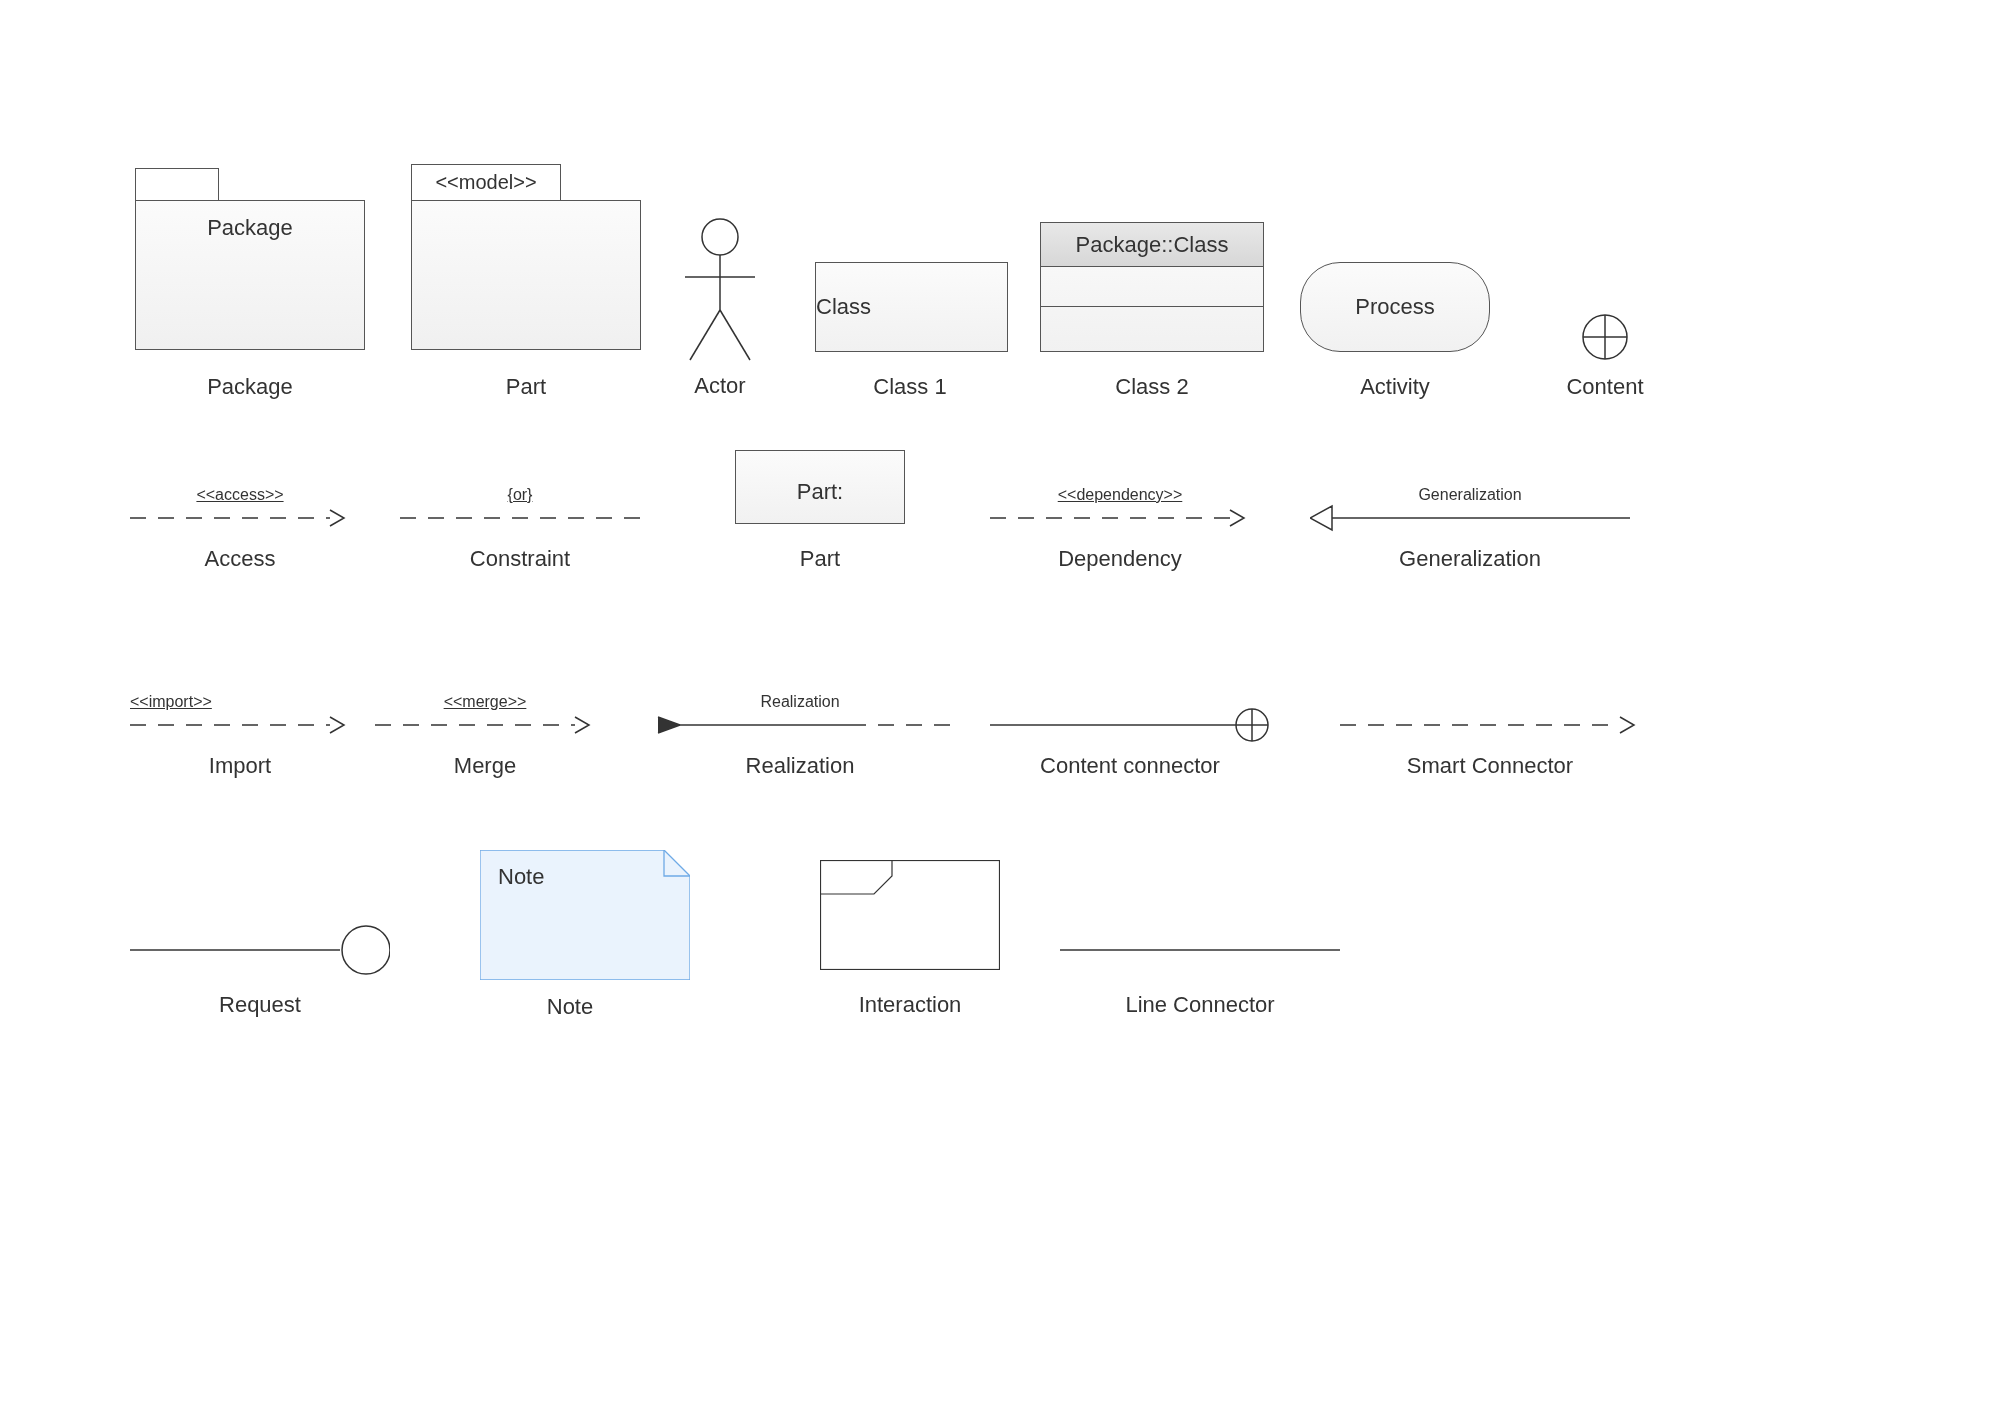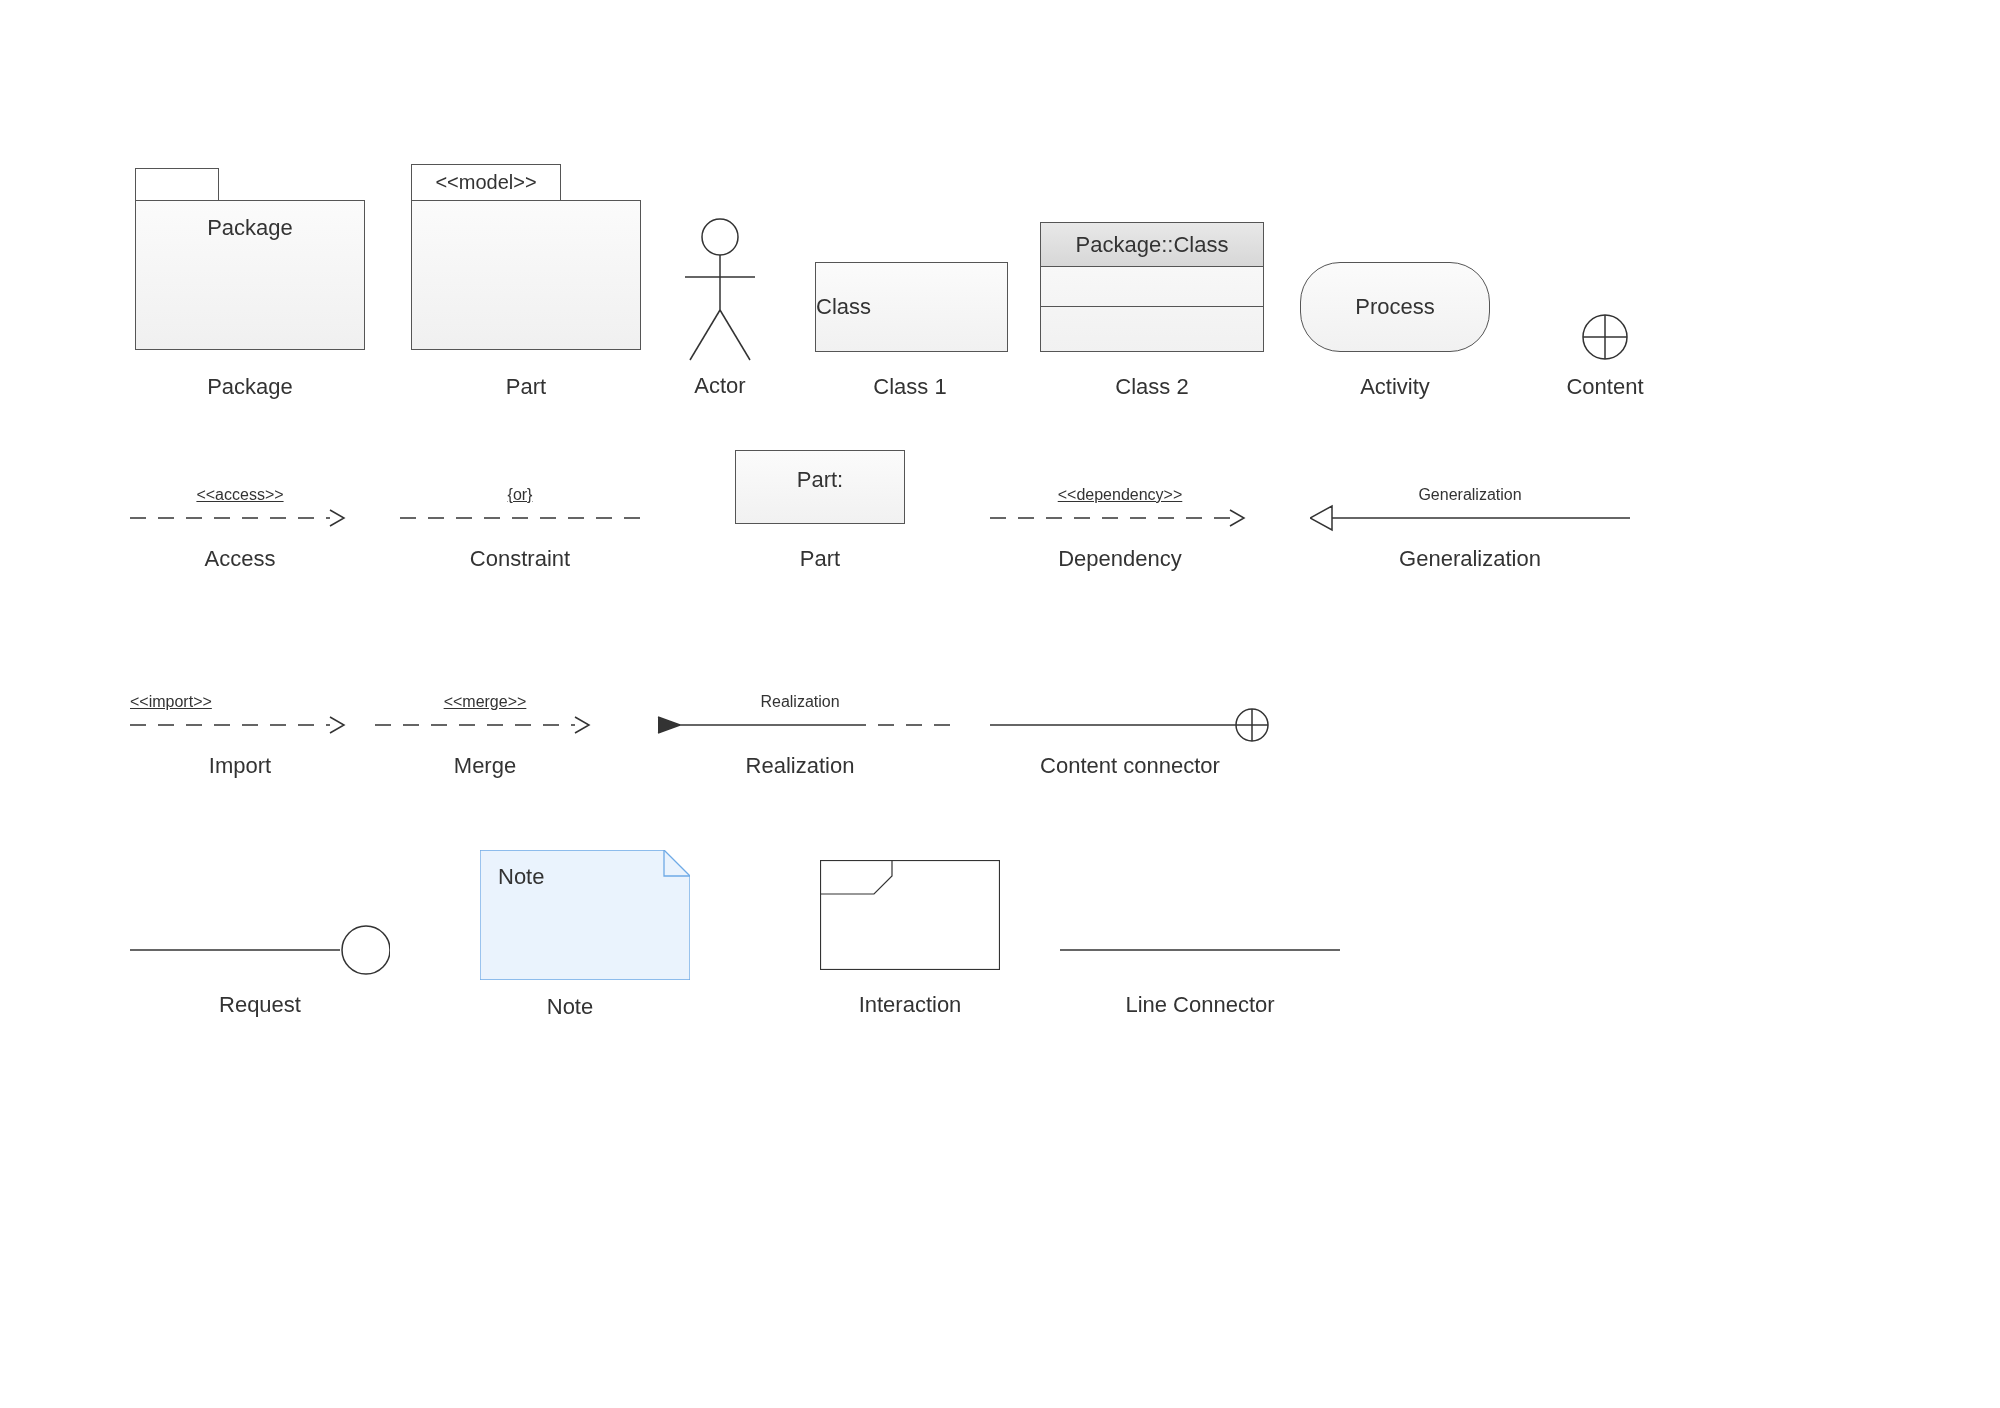--- a/index.html
+++ b/index.html
@@ -78,21 +78,21 @@
     width: 190px; height: 90px;
     border: 1.2px solid #555;
     border-radius: 40px;
     background: linear-gradient(#fbfbfb,#f1f1f1);
     display:flex; align-items:center; justify-content:center;
   }
   .part-box {
     width: 170px; height: 74px;
     border: 1.2px solid #555;
     background: linear-gradient(#fbfbfb,#f1f1f1);
-    padding: 16px 16px;
+    padding: 28px 16px;
   }
   .arrow-label {
     position: absolute;
     font-size: 16px;
     color: #333;
   }
   .underline { text-decoration: underline; }
 </style>
 </head>
 <body>
@@ -234,20 +234,27 @@
   <div class="shape-wrap" style="left:990px; top:705px; width:280px;">
     <svg width="280" height="40">
       <line x1="0" y1="20" x2="246" y2="20" stroke="#333" stroke-width="1.5"></line>
       <circle cx="262" cy="20" r="16" fill="#fff" stroke="#333" stroke-width="1.5"></circle>
       <line x1="262" y1="4" x2="262" y2="36" stroke="#333" stroke-width="1.5"></line>
       <line x1="246" y1="20" x2="278" y2="20" stroke="#333" stroke-width="1.5"></line>
     </svg>
     <div class="caption" style="top:48px;">Content connector</div>
   </div>
 
+  <div class="shape-wrap" style="left:1340px; top:705px; width:300px;">
+    <svg width="300" height="40">
+      <line x1="0" y1="20" x2="280" y2="20" stroke="#333" stroke-width="1.5" stroke-dasharray="16 12"></line>
+      <polyline points="280,12 294,20 280,28" fill="none" stroke="#333" stroke-width="1.5"></polyline>
+    </svg>
+    <div class="caption" style="top:48px;">Smart Connector</div>
+  </div>
 
   <div class="shape-wrap" style="left:130px; top:920px; width:260px;">
     <svg width="260" height="60">
       <line x1="0" y1="30" x2="210" y2="30" stroke="#333" stroke-width="1.5"></line>
       <circle cx="236" cy="30" r="24" fill="#fff" stroke="#333" stroke-width="1.5"></circle>
     </svg>
     <div class="caption" style="top:72px;">Request</div>
   </div>
 
   <div class="shape-wrap" style="left:480px; top:850px; width:180px;">

